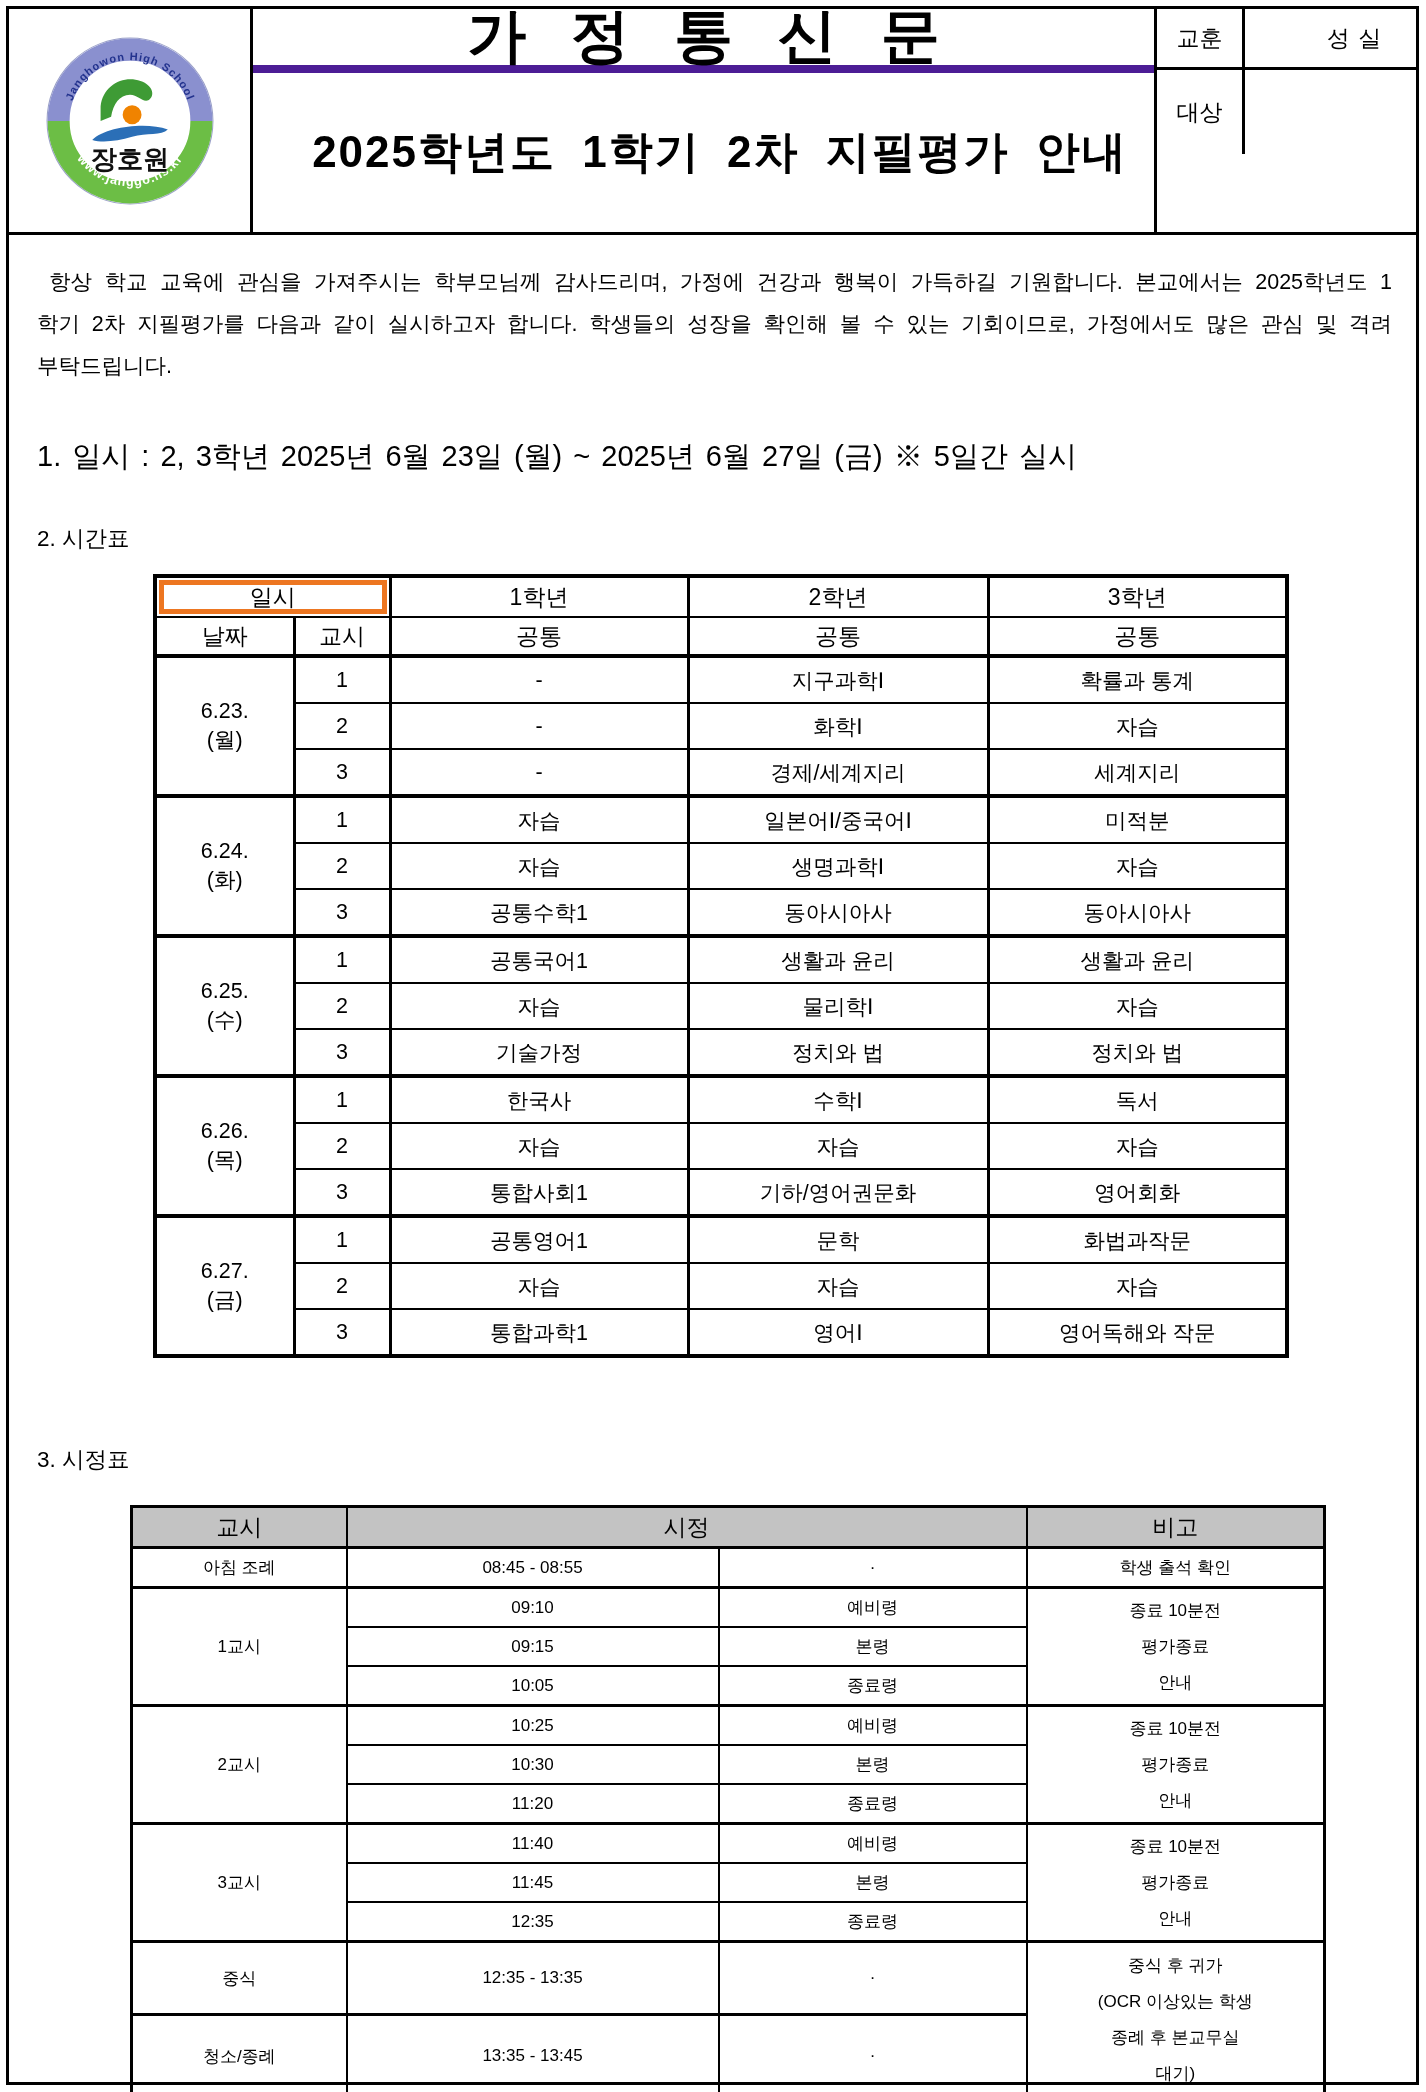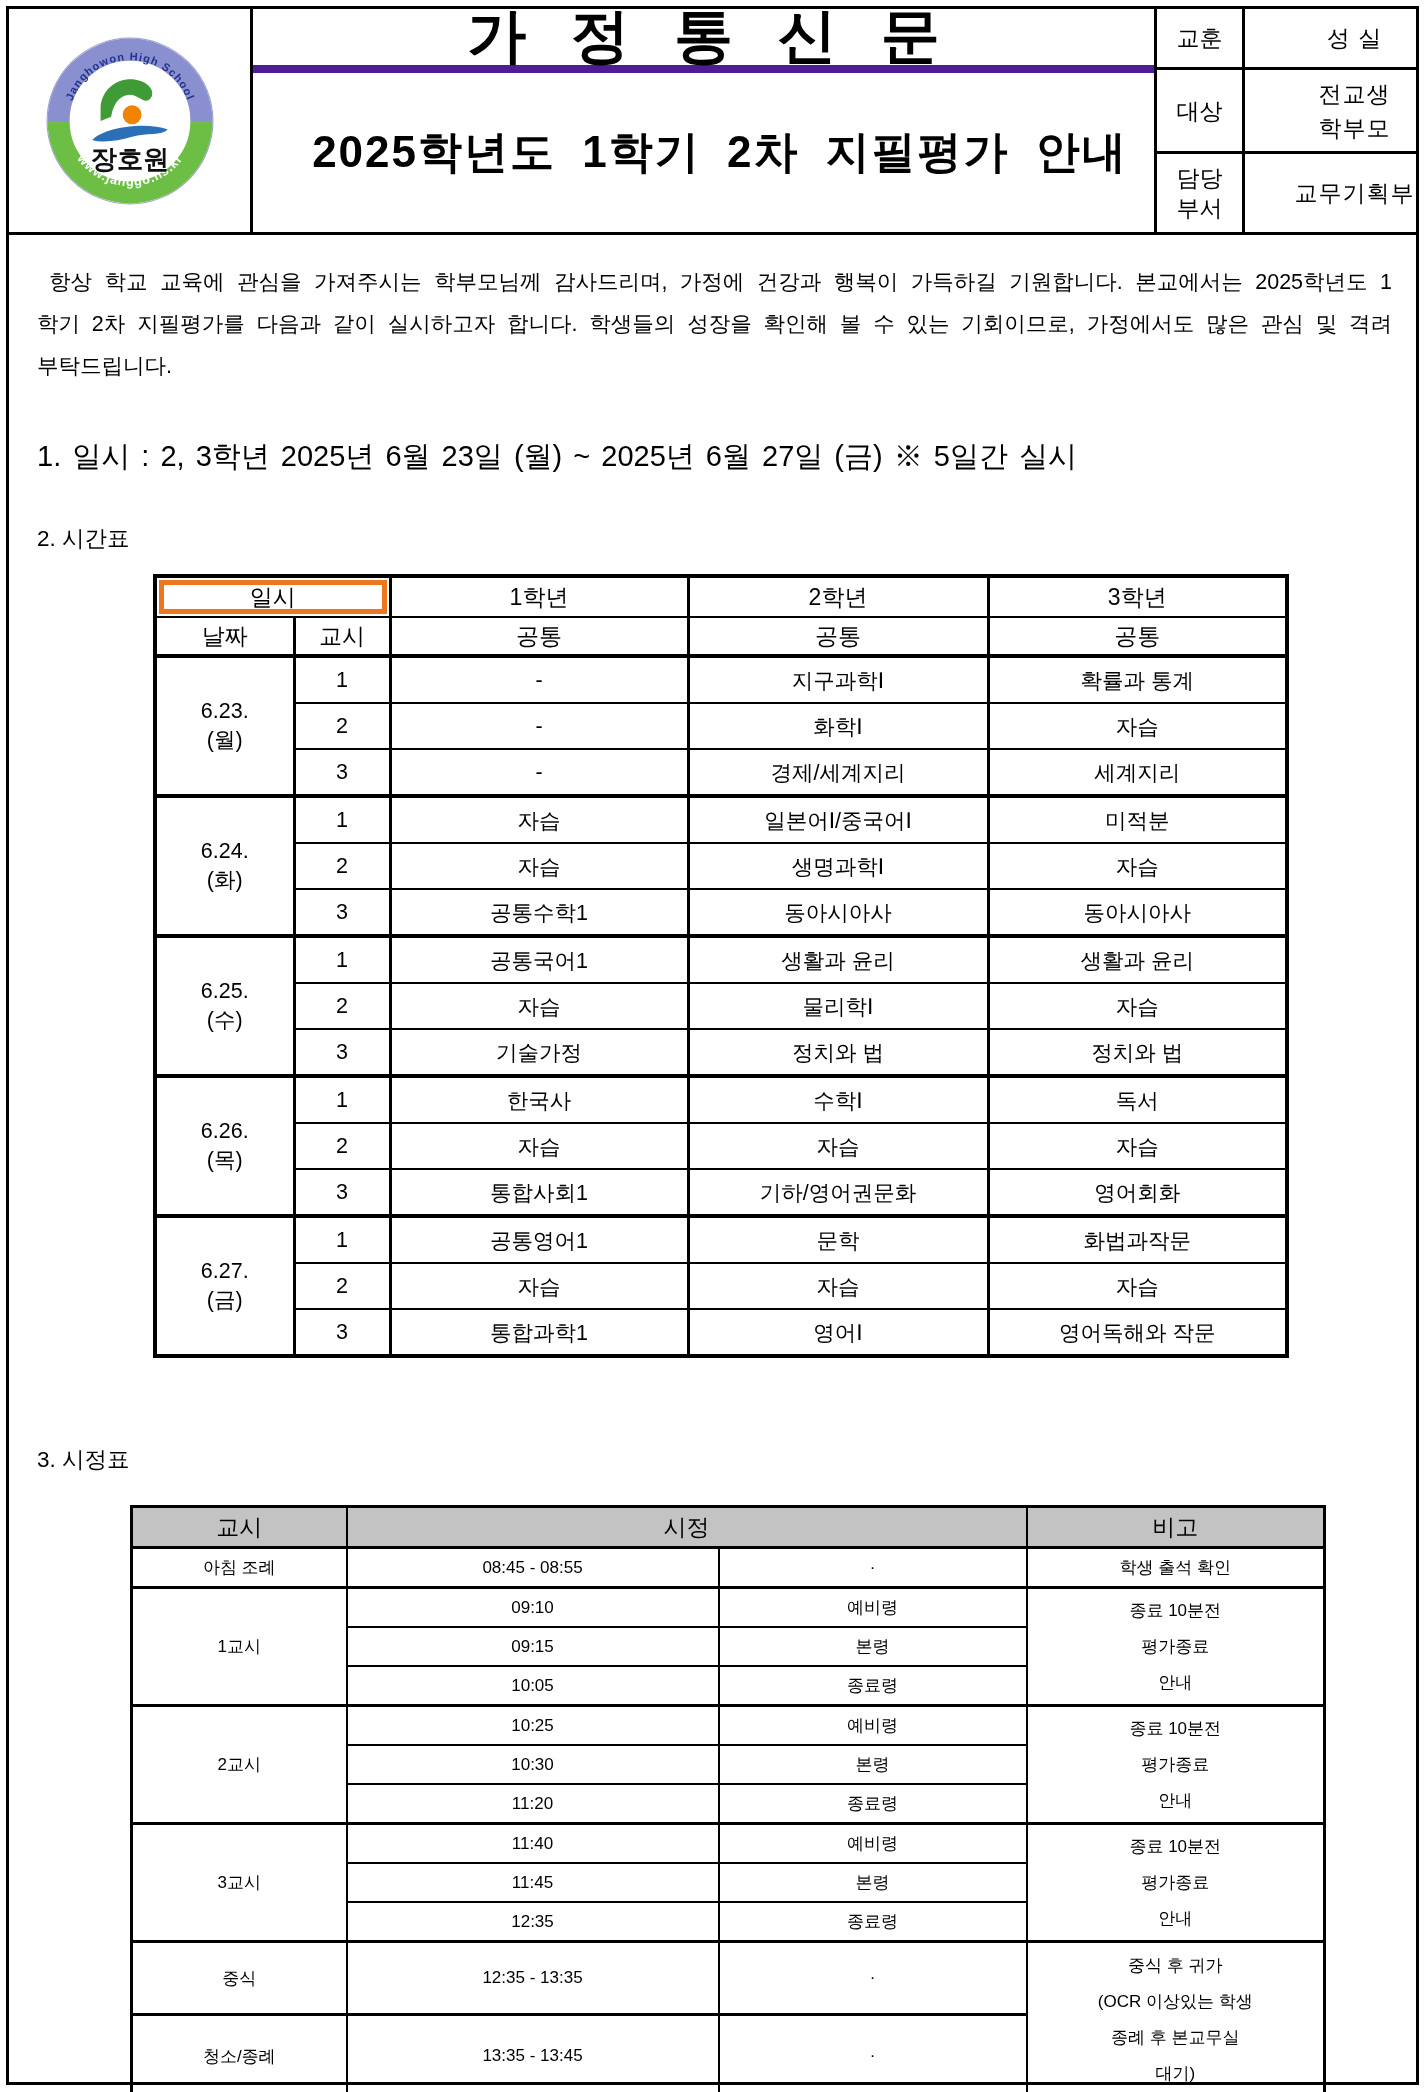--- a/index.html
+++ b/index.html
@@ -89,27 +89,20 @@
       <div class="main-title">가 정 통 신 문</div>
       <div class="subtitle">2025학년도 1학기 2차 지필평가 안내</div>
     </div>
     <div class="info-table">
       <div class="info-row">
         <div class="info-label ml">교훈</div>
         <div class="info-value ml">성 실</div>
       </div>
       <div class="info-row">
         <div class="info-label ml">대상</div>
-        <div class="info-value ml">전교생
-학부모</div>
-      </div>
-      <div class="info-row">
-        <div class="info-label ml">담당
-부서</div>
-        <div class="info-value ml">교무기획부</div>
       </div>
     </div>
   </div>
 
   <div class="bodyc">
 
     <p class="intro">항상 학교 교육에 관심을 가져주시는 학부모님께 감사드리며, 가정에 건강과 행복이 가득하길 기원합니다. 본교에서는 2025학년도 1학기 2차 지필평가를 다음과 같이 실시하고자 합니다. 학생들의 성장을 확인해 볼 수 있는 기회이므로, 가정에서도 많은 관심 및 격려 부탁드립니다.</p>
 
     <div class="sec1">
       <div class="sec1-line1">1. 일시 : 2, 3학년 2025년 6월 23일 (월) ~ 2025년 6월 27일 (금) ※ 5일간 실시</div>

